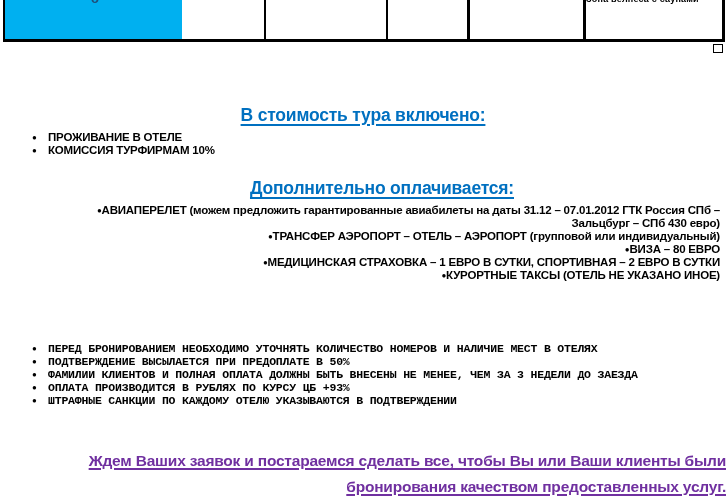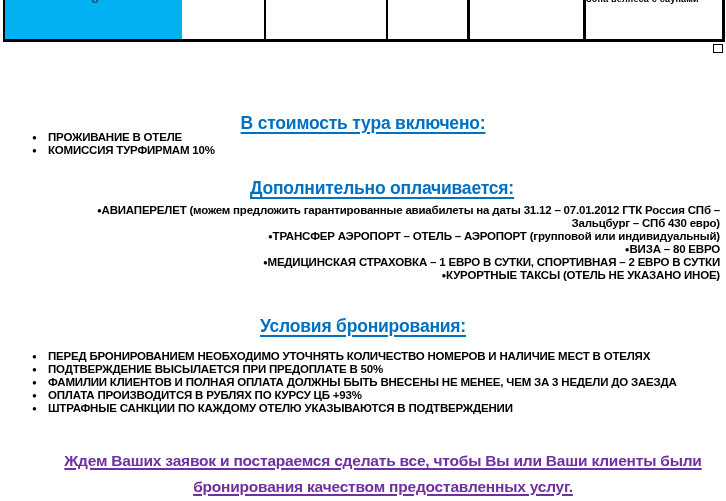--- a/index.html
+++ b/index.html
@@ -38,41 +38,41 @@
     border:1.5px solid #000; background:#fff;
   }
 
   
   .heading {
     position:absolute; left:0; width:726px; text-align:center;
     color:#0070C0; font-size:17.5px; line-height:22px;
     text-decoration:underline; text-decoration-thickness:2px; text-underline-offset:3px;
     letter-spacing:-0.2px;
   }
-  #h1 { top:104px;margin-top:8px; }
+  #h1 { top:104px; }
   #h2 { top:177px;padding-left:19px; }
   #h3 { top:315px; }
 
   
   .blist { position:absolute; left:20px; width:700px; }
   #list1 { top:131px; }
   #list2 { top:204px;text-align:right; }
-  #list3 { top:350px; }
+  #list3 { top:342px;font-family:Liberation Mono, monospace; }
   .li {
     padding-left:4px; text-indent:8px;
     font-size:11.5px; line-height:13px; letter-spacing:-0.2px;
   }
   .dot {
     display:inline-block; width:16px; font-size:8px; text-indent:0;
     vertical-align:1px;
   }
 
   
   .footer {
-    position:absolute; top:448px; left:40px; width:686px; text-align:center;
+    position:absolute; top:448px; left:40px; width:686px; text-align:right;
     color:#7030A0; font-size:15.5px; line-height:26px; letter-spacing:-0.2px;
     text-decoration:underline; text-decoration-thickness:1.5px; text-underline-offset:2px;
   }
 </style>
 </head>
 <body>
 
 <div class="page">
 
   <div class="tbl">
@@ -114,21 +114,20 @@
       <span class="dot">●</span><span>ВИЗА – 80 ЕВРО</span>
     </div>
     <div class="li">
       <span class="dot">●</span><span>МЕДИЦИНСКАЯ СТРАХОВКА – 1 ЕВРО В СУТКИ, СПОРТИВНАЯ – 2 ЕВРО В СУТКИ</span>
     </div>
     <div class="li">
       <span class="dot">●</span><span>КУРОРТНЫЕ ТАКСЫ (ОТЕЛЬ НЕ УКАЗАНО ИНОЕ)</span>
     </div>
   </div>
 
-  <div class="heading" id="h3">Условия бронирования:</div>
   <div class="blist" id="list3">
     <div class="li">
       <span class="dot">●</span><span>ПЕРЕД БРОНИРОВАНИЕМ НЕОБХОДИМО УТОЧНЯТЬ КОЛИЧЕСТВО НОМЕРОВ И НАЛИЧИЕ МЕСТ В ОТЕЛЯХ</span>
     </div>
     <div class="li">
       <span class="dot">●</span><span>ПОДТВЕРЖДЕНИЕ ВЫСЫЛАЕТСЯ ПРИ ПРЕДОПЛАТЕ В 50%</span>
     </div>
     <div class="li">
       <span class="dot">●</span><span>ФАМИЛИИ КЛИЕНТОВ И ПОЛНАЯ ОПЛАТА ДОЛЖНЫ БЫТЬ ВНЕСЕНЫ НЕ МЕНЕЕ, ЧЕМ ЗА 3 НЕДЕЛИ ДО ЗАЕЗДА</span>
     </div>

